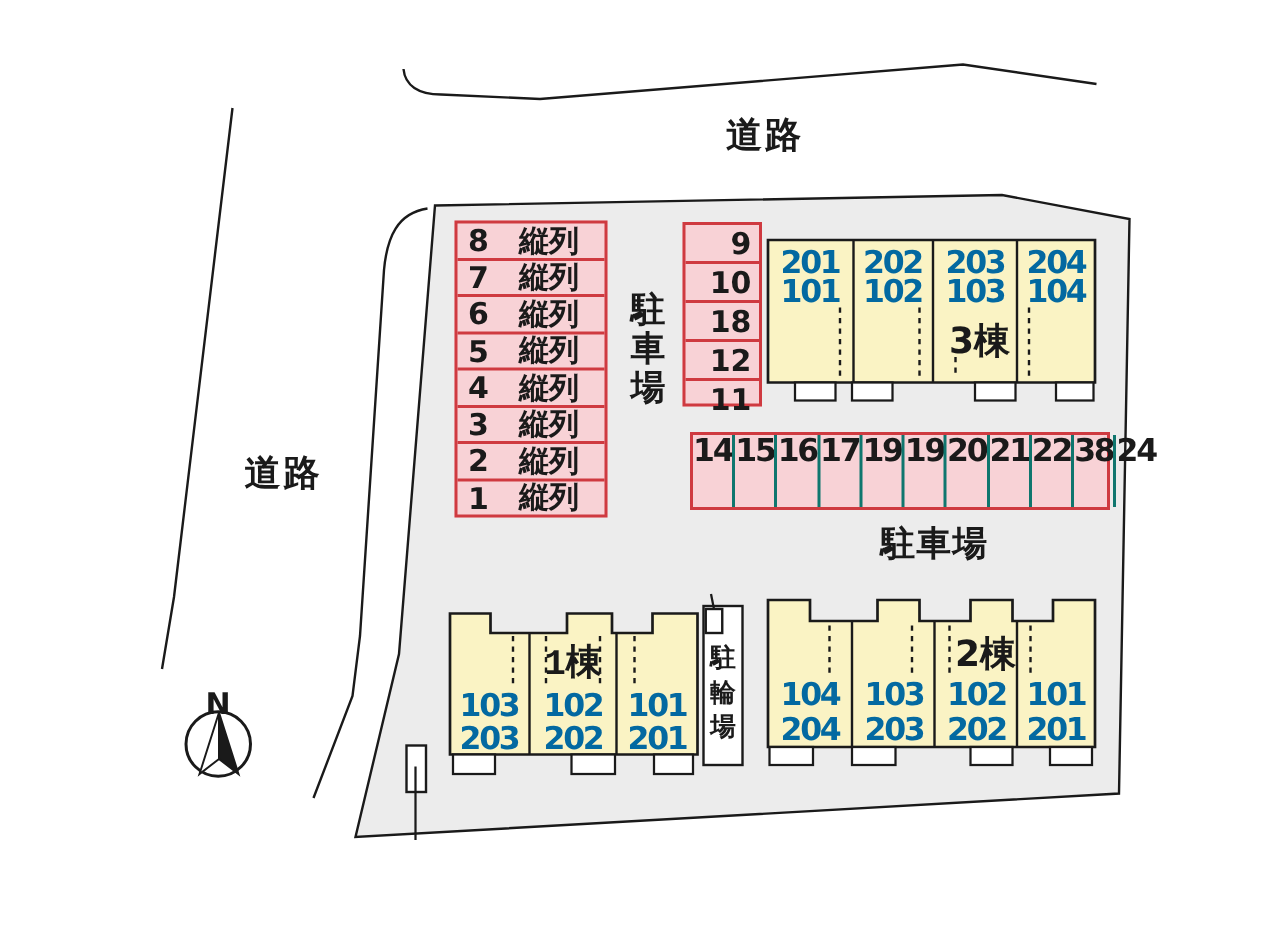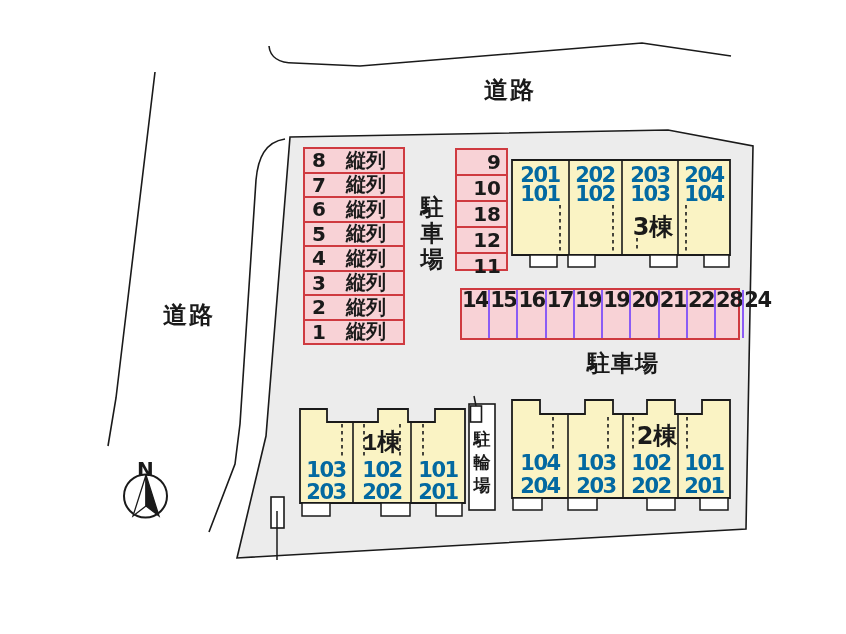--- a/index.html
+++ b/index.html
@@ -14,21 +14,21 @@
   .pspace-a{flex:1;display:flex;align-items:center;border-top:2px solid #cf3a40;
             font-size:20px;font-weight:bold;padding-left:7px;overflow:hidden;}
   .pspace-a:first-child{border-top:none;}
   .pspace-a .no{display:inline-block;width:26px;}
   .pspace-a .typ{margin-left:8px;letter-spacing:0px;}
   #col-b{left:455px;top:148px;width:53px;height:123px;display:flex;flex-direction:column;}
   .pspace-b{flex:1;border-top:2px solid #cf3a40;font-size:20px;font-weight:bold;
             text-align:right;padding-right:5px;display:flex;align-items:center;justify-content:flex-end;overflow:visible;}
   .pspace-b:first-child{border-top:none;}
   #row-c{left:460px;top:288px;width:280px;height:52px;display:flex;}
-  .pspace-c{flex:1;border-left:2px solid #8b5cf6;font-size:21px;font-weight:bold;
+  .pspace-c{flex:1;border-left:2px solid #0f766e;font-size:21px;font-weight:bold;
             display:flex;justify-content:center;align-items:flex-start;letter-spacing:-1.5px;
             white-space:nowrap;overflow:visible;line-height:21px;}
   .pspace-c:first-child{border-left:none;}
   
   .unit-host{position:absolute;left:0;top:0;z-index:3;}
   .unit-label{position:absolute;transform:translateX(-50%);text-align:center;
               font-weight:bold;font-size:21px;letter-spacing:-1.5px;color:#0369a1;}
   .bname{font-size:24px;letter-spacing:0;}
   
   #road-top{left:484px;top:78px;font-size:24px;letter-spacing:2px;}
@@ -158,21 +158,21 @@
   <div class="pbox" id="row-c">
       <div class="pspace-c">14</div>
       <div class="pspace-c">15</div>
       <div class="pspace-c">16</div>
       <div class="pspace-c">17</div>
       <div class="pspace-c">19</div>
       <div class="pspace-c">19</div>
       <div class="pspace-c">20</div>
       <div class="pspace-c">21</div>
       <div class="pspace-c">22</div>
-      <div class="pspace-c">28</div>
+      <div class="pspace-c">38</div>
       <div class="pspace-c">24</div>
     </div>
 
   <div class="unit-host">
       <div class="unit-label" style="left: 540px; top: 166px; line-height: 19px;">
         <div>201</div>
         <div>101</div>
       </div>
       <div class="unit-label" style="left: 595px; top: 166px; line-height: 19px;">
         <div>202</div>

